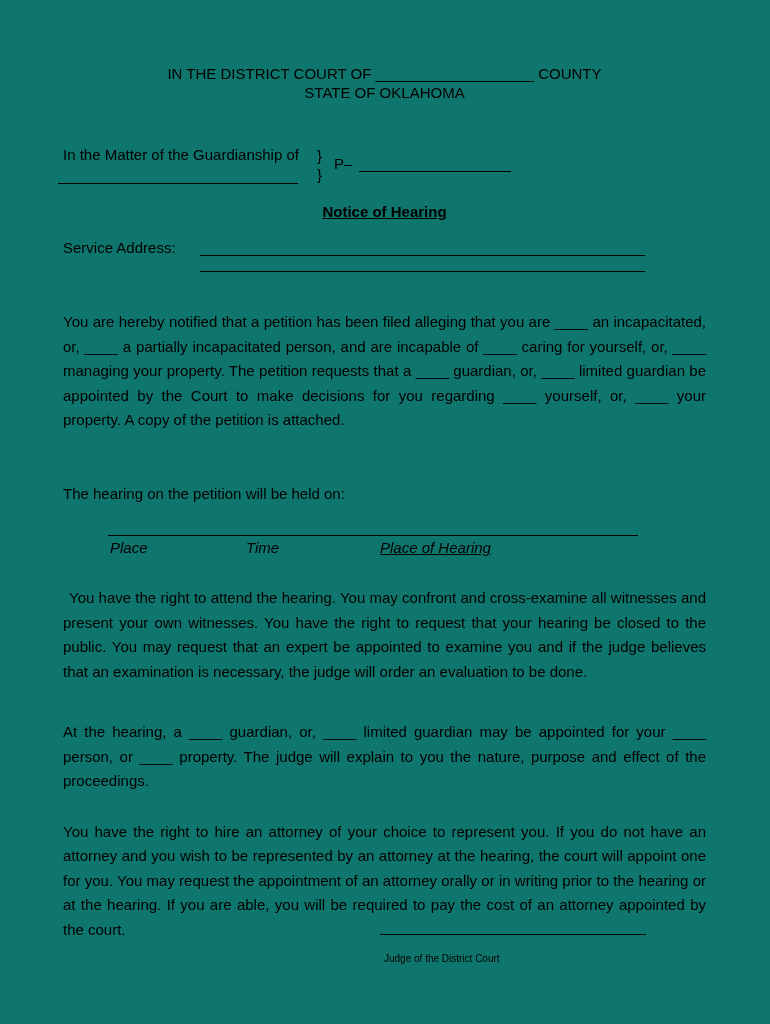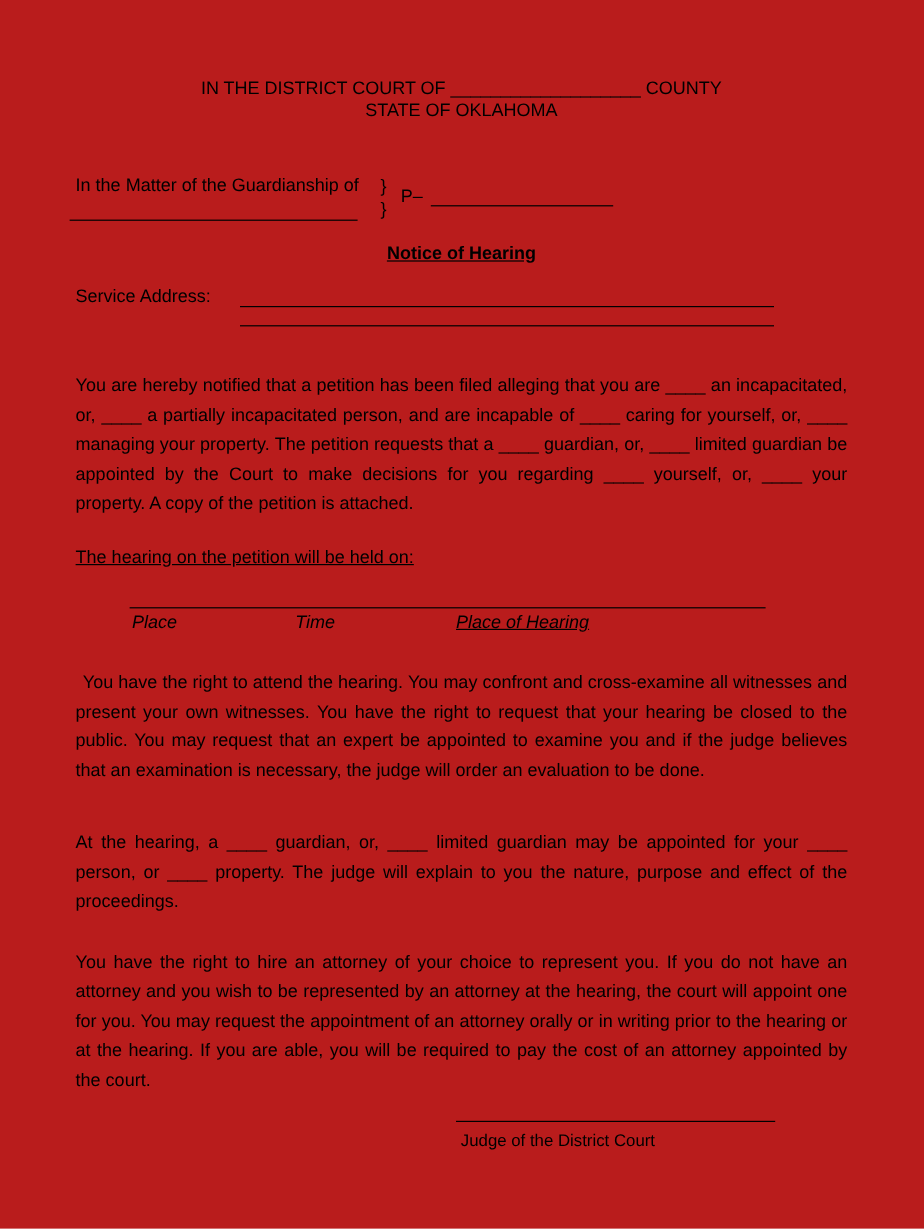--- a/index.html
+++ b/index.html
@@ -2,21 +2,21 @@
 <html><head>
 <meta charset="utf-8">
 <style>
   * { box-sizing: border-box; }
   html, body { margin: 0; padding: 0; background: #ffffff; }
   body { font-family: "Liberation Sans", sans-serif; color: #000; }
   .page {
     width: 770px;
     height: 1024px;
     margin: 0 auto;
-    background: #b91c1c;
+    background: #0f766e;
     padding: 64px 64px 0 63px;
     position: relative;
     font-size: 15px;
   }
 
   
   .header { text-align: center; line-height: 19px; }
 
   
   .caption { display: flex; margin-top: 44px; }
@@ -65,21 +65,21 @@
   .sa-line2 {
     border-bottom: 1px solid #000;
     height: 16px;
     margin-left: 137px;
     margin-right: 61px;
   }
 
   
   .para { text-align: justify; line-height: 24.5px; }
   .para-1 { margin-top: 38px; }
-  .hearing-intro { margin-top: 20px; line-height: 24.5px; text-decoration: underline; }
+  .hearing-intro { margin-top: 49px; line-height: 24.5px; }
   .para-2 { margin-top: 36px; }
   .para-3 { margin-top: 28px; text-indent: 6px; }
   .para-4 { margin-top: 26px; }
 
   
   .hearing-line {
     margin-left: 45px;
     width: 530px;
     border-bottom: 1px solid #000;
     height: 30px;
@@ -93,21 +93,21 @@
     padding-top: 3px;
   }
   .hearing-labels span { position: absolute; top: 3px; }
   .hl-date { left: 2px; }
   .hl-time { left: 138px; }
   .hl-place { left: 272px; text-decoration: underline; }
 
   
   .signature { position: absolute; left: 380px; top: 915px; width: 266px; }
   .sig-line { border-bottom: 1px solid #000; height: 20px; }
-  .sig-label { padding-left: 4px; margin-top: 7px; font-size: 14px; }
+  .sig-label { padding-left: 4px; margin-top: 18px; font-size: 10px; }
 </style>
 </head>
 <body>
 
 <div class="page">
 
   <div class="header">
     <div>
       <span>IN THE DISTRICT COURT OF</span>
       <span>___________________</span>

